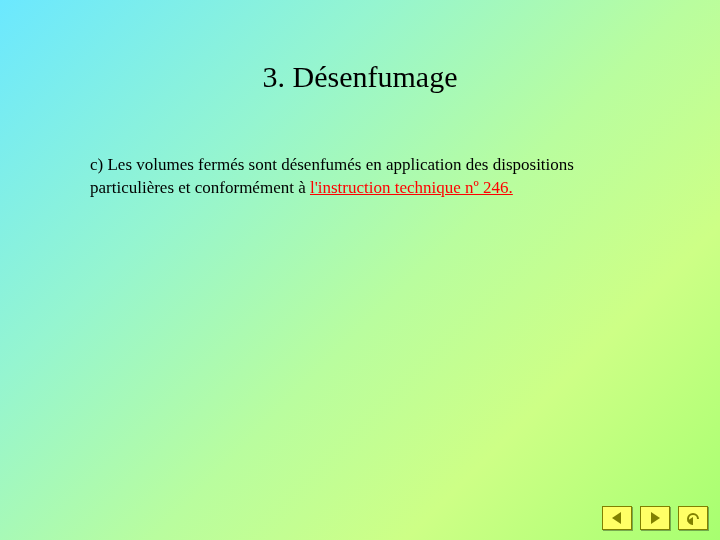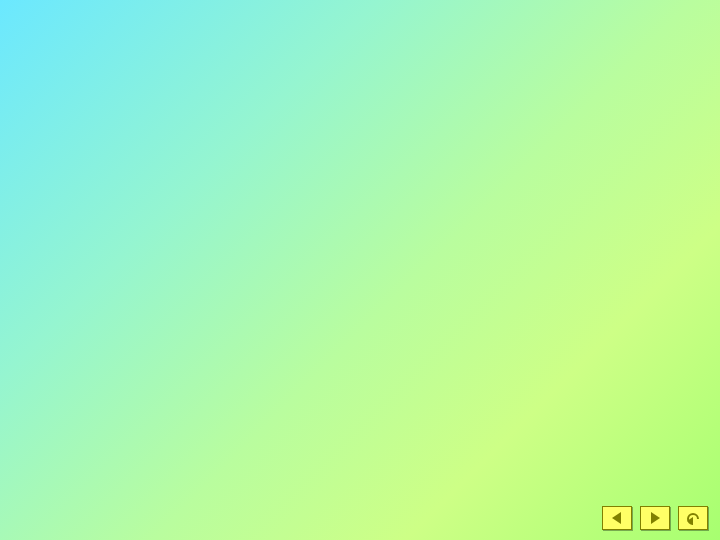--- a/index.html
+++ b/index.html
@@ -48,20 +48,24 @@
     align-items: center;
     justify-content: center;
     cursor: pointer;
   }
   .nav-btn svg { display: block; }
 </style>
 </head>
 <body>
 
 <div class="slide">
+  <h1 class="title">3. Désenfumage</h1>
+  <p class="body-text">
+    <span>c) Les volumes fermés sont désenfumés en application des dispositions particulières et conformément à </span><a class="link">l'instruction technique nº 246.</a>
+  </p>
 
   <div class="nav">
     <div class="nav-btn" title="Previous">
       <span>
         <svg width="14" height="14" viewBox="0 0 14 14">
             <polygon points="11,1 11,13 2,7" fill="#808000"></polygon>
           </svg>
       </span>
     </div>
     <div class="nav-btn" title="Next">

